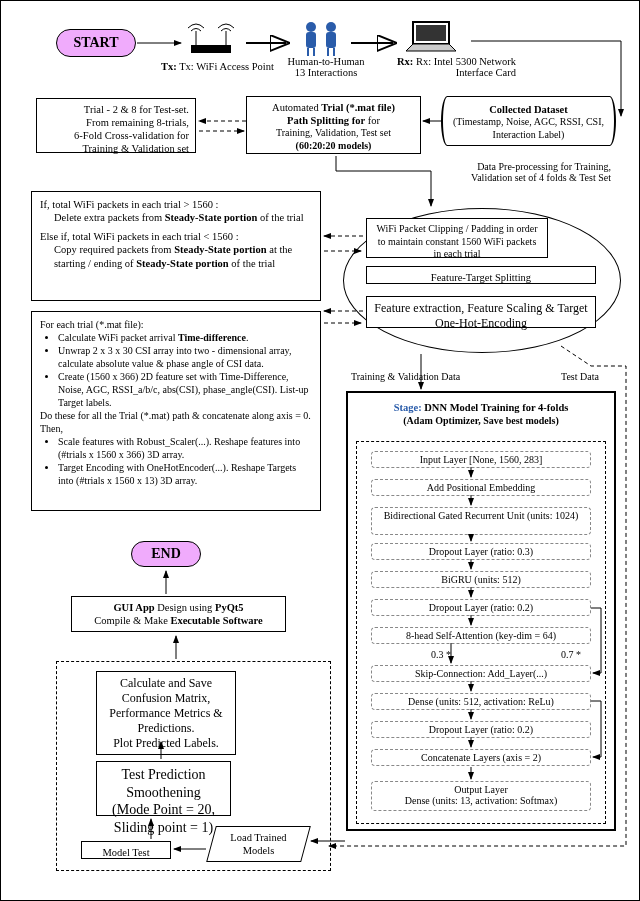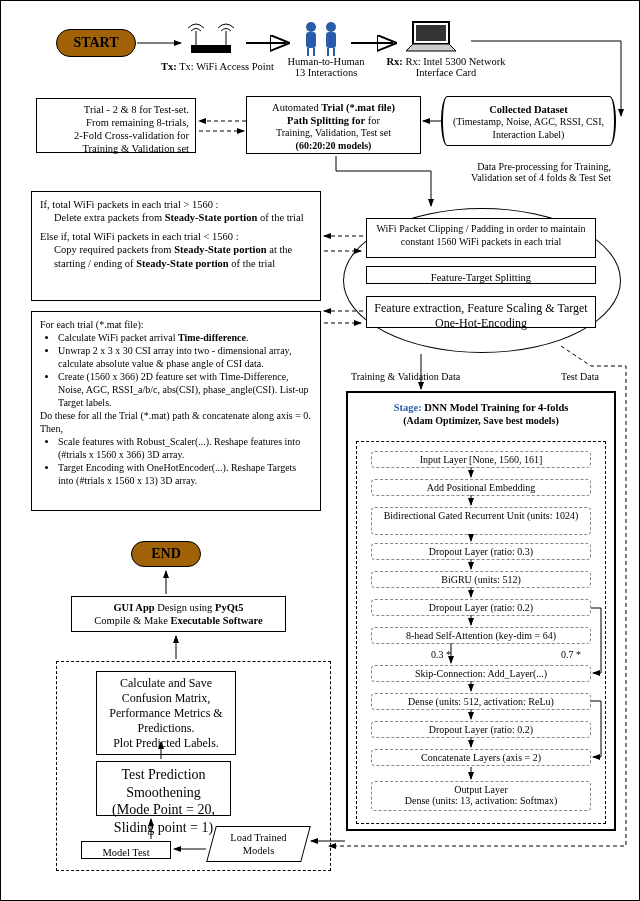--- a/index.html
+++ b/index.html
@@ -1,37 +1,37 @@
 <!DOCTYPE html>
 <html><head>
 <meta charset="utf-8">
 <style>
   *{box-sizing:border-box;margin:0;padding:0}
   body{width:640px;height:901px;font-family:"Times New Roman",serif;font-size:10.5px;position:relative;background:#fff;border:1px solid #000}
   .node{position:absolute;border:1px solid #000;background:#fff;padding:4px 6px;text-align:center;line-height:1.25}
-  .oval{border-radius:50px;background:#a16207;font-weight:bold;font-size:14px;display:flex;align-items:center;justify-content:center}
+  .oval{border-radius:50px;background:#f0abfc;font-weight:bold;font-size:14px;display:flex;align-items:center;justify-content:center}
   .ellipse{border-radius:50%/50%}
   .cyl{border-radius:10px/40px;border:2px solid #000;border-top-width:1px;border-bottom-width:1px}
   .noborder{border:none}
   .bold{font-weight:bold}
   .small{font-size:10px}
   .layer{position:absolute;border:1px dashed #888;background:#fff;padding:2px 4px;text-align:center;font-size:10px;left:370px;width:220px;border-radius:4px}
   .section{position:absolute;border:1px dashed #000}
   svg{position:absolute;top:0;left:0;pointer-events:none}
   .u{font-weight:bold}
 </style>
 </head>
 <body>
 
 <div class="node oval" style="left:55px;top:28px;width:80px;height:28px">START</div>
 
 <div class="noborder" style="position:absolute;left:160px;top:60px;width:120px;text-align:left"><span class="u">Tx:</span> <span>Tx: WiFi Access Point</span></div>
 <div class="noborder" style="position:absolute;left:280px;top:55px;width:90px;text-align:center;white-space:pre-line">Human-to-Human
 13 Interactions</div>
-<div class="noborder" style="position:absolute;left:375px;top:55px;width:140px;text-align:center"><span class="u">Rx:</span> <span>Rx: Intel 5300 Network Interface Card</span></div>
+<div class="noborder" style="position:absolute;left:375px;top:55px;width:140px;text-align:right"><span class="u">Rx:</span> <span>Rx: Intel 5300 Network Interface Card</span></div>
 
 <div class="noborder" style="position:absolute;left:185px;top:22px;width:50px;height:35px">
 <svg viewBox="0 0 50 35" width="50" height="35">
       <rect x="5" y="22" width="40" height="8" fill="#000"></rect>
       <line x1="10" y1="22" x2="10" y2="8" stroke="#000"></line>
       <line x1="40" y1="22" x2="40" y2="8" stroke="#000"></line>
       <path d="M5 8 Q10 3 15 8 M2 5 Q10 -3 18 5" fill="none" stroke="#000"></path>
       <path d="M35 8 Q40 3 45 8 M32 5 Q40 -3 48 5" fill="none" stroke="#000"></path>
     </svg>
 </div>
@@ -63,28 +63,28 @@
 <div class="node" style="left:245px;top:95px;width:175px;height:58px">
   <div><span>Automated <b>Trial (*.mat file)</b></span></div>
   <div><b>Path Splitting for</b> for</div>
   <div class="small">Training, Validation, Test set</div>
   <div class="bold small">(60:20:20 models)</div>
 </div>
 
 <div class="node" style="left:35px;top:97px;width:160px;height:55px;text-align:right">
   <div>Trial - 2 &amp; 8 for Test-set.</div>
   <div>From remaining 8-trials,</div>
-  <div>2-Fold Cross-validation for</div>
+  <div>6-Fold Cross-validation for</div>
   <div>Training &amp; Validation set</div>
 </div>
 
 <div class="noborder small" style="position:absolute;left:450px;top:160px;width:160px;text-align:right">Data Pre-processing for Training, Validation set of 4 folds &amp; Test Set</div>
 
 <div class="node ellipse" style="left:342px;top:207px;width:278px;height:145px;border-width:1px;background:transparent"></div>
-<div class="node" style="left:365px;top:217px;width:230px;height:40px;font-size:10px">WiFi Packet Clipping / Padding in order to maintain constant 1560 WiFi packets in each trial</div>
+<div class="node" style="left:365px;top:217px;width:182px;height:40px;font-size:10px">WiFi Packet Clipping / Padding in order to maintain constant 1560 WiFi packets in each trial</div>
 <div class="node" style="left:365px;top:265px;width:230px;height:18px">Feature-Target Splitting</div>
 <div class="node" style="left:365px;top:295px;width:230px;height:32px;font-size:12px">Feature extraction, Feature Scaling &amp; Target One-Hot-Encoding</div>
 
 <div class="node" style="left:30px;top:190px;width:290px;height:110px;text-align:left;padding:6px 8px">
   <div>If, total WiFi packets in each trial &gt; 1560 :</div>
   <div style="padding-left:14px">Delete extra packets from <b>Steady-State portion</b> of the trial</div>
   <div style="height:6px"></div>
   <div>Else if, total WiFi packets in each trial &lt; 1560 :</div>
   <div style="padding-left:14px">Copy required packets from <b>Steady-State portion</b> at the starting / ending of <b>Steady-State portion</b> of the trial</div>
 </div>
@@ -108,21 +108,21 @@
 
 <div class="node" style="left:345px;top:390px;width:270px;height:440px;border-width:2px;background:transparent"></div>
 <div class="node" style="left:352px;top:396px;width:256px;height:36px;border:none;background:transparent">
   <span style="color:#2a5caa;font-weight:bold;">Stage:</span>
   <span class="bold">DNN Model Training for 4-folds</span><br>
   <span class="bold small">(Adam Optimizer, Save best models)</span>
 </div>
 
 <div class="section" style="left:355px;top:440px;width:250px;height:383px"></div>
 
-<div class="layer" style="top:450px">Input Layer [None, 1560, 161]</div>
+<div class="layer" style="top:450px">Input Layer [None, 1560, 283]</div>
 <div class="layer" style="top:478px">Add Positional Embedding</div>
 <div class="layer" style="top:506px;height:28px">Bidirectional Gated Recurrent Unit (units: 1024)</div>
 <div class="layer" style="top:542px">Dropout Layer (ratio: 0.3)</div>
 <div class="layer" style="top:570px">BiGRU (units: 512)</div>
 <div class="layer" style="top:598px">Dropout Layer (ratio: 0.2)</div>
 <div class="layer" style="top:626px">8-head Self-Attention (key-dim = 64)</div>
 <div class="noborder small" style="position:absolute;left:430px;top:648px">0.3 *</div>
 <div class="noborder small" style="position:absolute;left:560px;top:648px">0.7 *</div>
 <div class="layer" style="top:664px">Skip-Connection: Add_Layer(...)</div>
 <div class="layer" style="top:692px">Dense (units: 512, activation: ReLu)</div>

